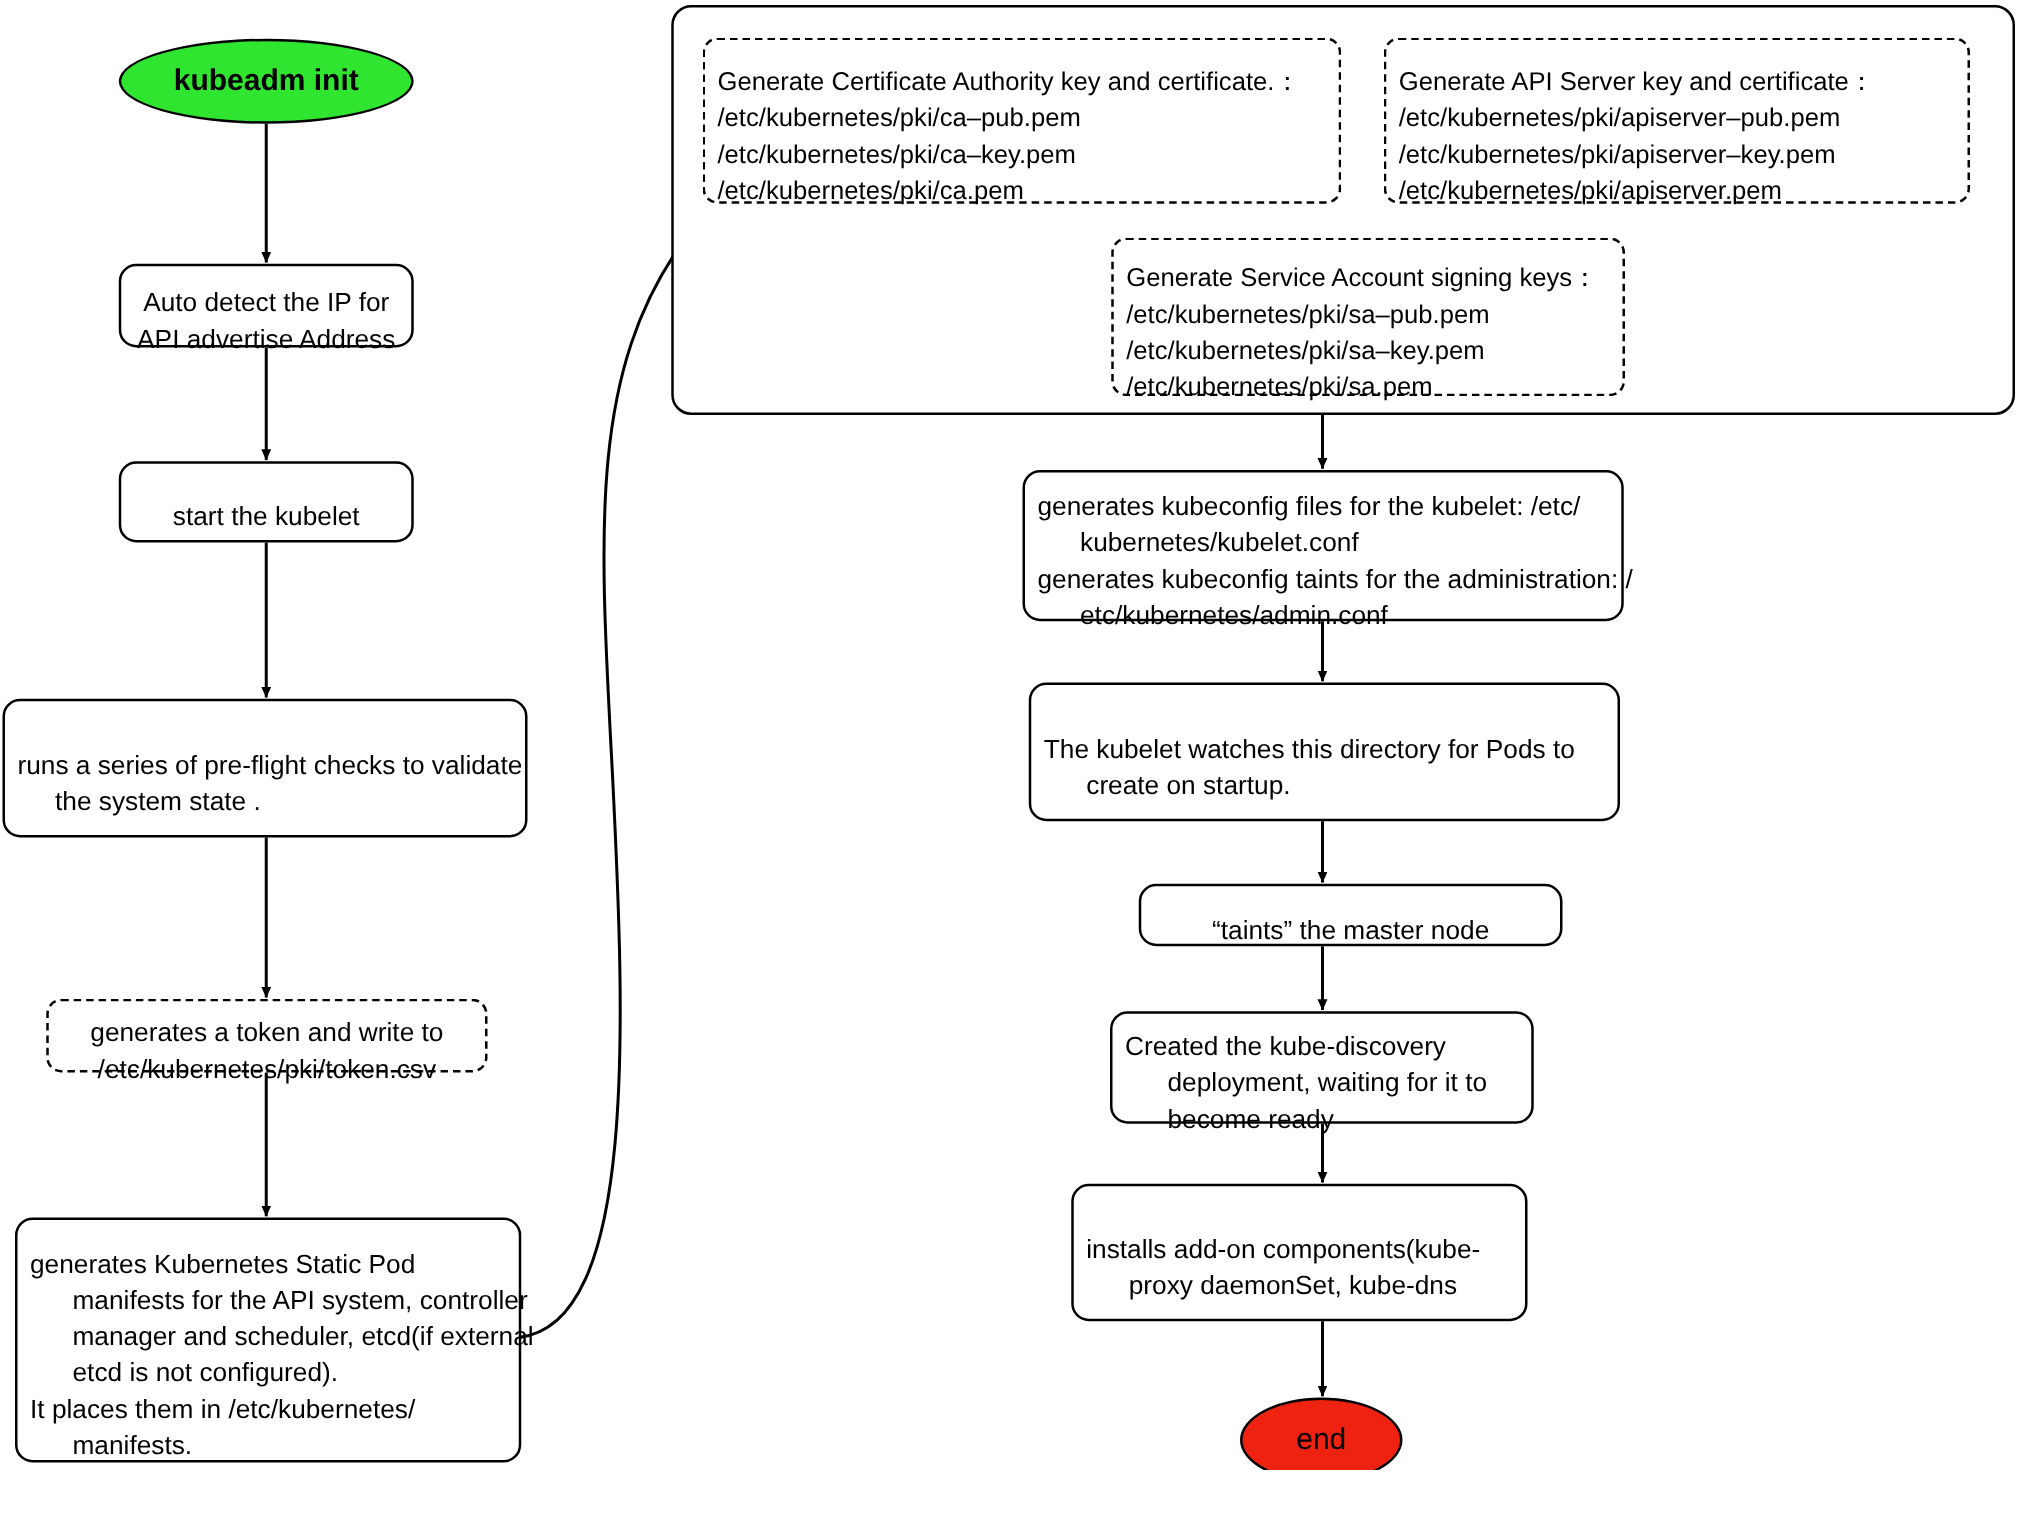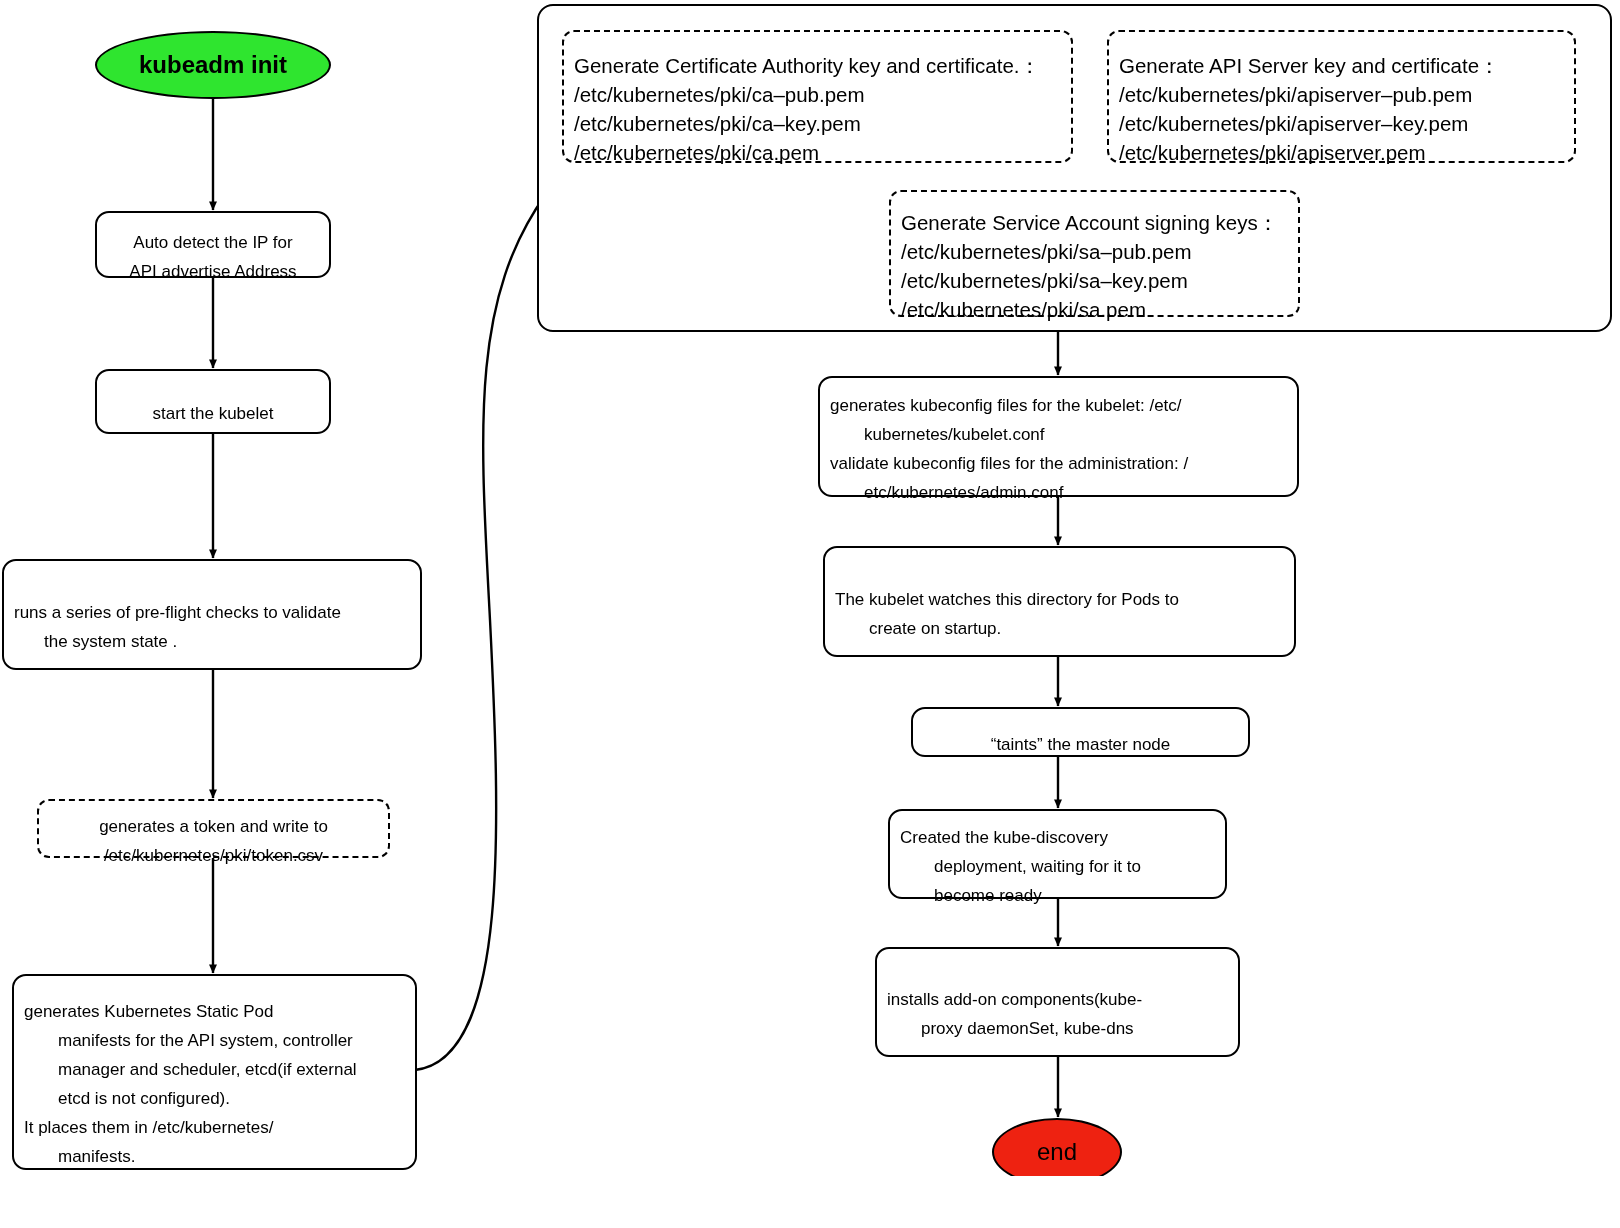--- a/index.html
+++ b/index.html
@@ -20,21 +20,21 @@
 
   .line{display:block;white-space:pre;}
   .center .txt{text-align:center;}
   .pad{padding:0 10px;margin-top:24px;}
 
   
   .hang .line.ind{padding-left:34px;}
   .hang .line.ind2{padding-left:30px;}
 
   .fs20{font-size:20.5px;line-height:29px;}
-  .fs21{font-size:17px;line-height:29px;}
+  .fs21{font-size:21px;line-height:29px;}
   .fs24{font-size:24px;line-height:32px;}
   .bold{font-weight:bold;}
 </style>
 </head>
 <body>
 
 <div id="canvas">
 
   <svg class="edges" viewBox="0 0 1620 1228">
     <defs>
@@ -130,21 +130,21 @@
         <span class="line">/etc/kubernetes/pki/sa–key.pem</span>
         <span class="line">/etc/kubernetes/pki/sa.pem</span>
       </div>
     </div>
   </div>
 
   <div class="node rounded hang" style="left:818px;top:376px;width:481px;height:121px;">
     <div class="txt pad fs21">
       <span class="line">generates kubeconfig files for the kubelet: /etc/</span>
       <span class="line ind">kubernetes/kubelet.conf</span>
-      <span class="line">validate kubeconfig files for the administration: /</span>
+      <span class="line">generates kubeconfig taints for the administration: /</span>
       <span class="line ind">etc/kubernetes/admin.conf</span>
     </div>
   </div>
 
   <div class="node rounded hang" style="left:823px;top:546px;width:473px;height:111px;">
     <div class="txt pad fs21">
       <span class="line">The kubelet watches this directory for Pods to</span>
       <span class="line ind">create on startup.</span>
     </div>
   </div>
@@ -156,21 +156,21 @@
   </div>
 
   <div class="node rounded hang" style="left:888px;top:809px;width:339px;height:90px;">
     <div class="txt pad fs21">
       <span class="line">Created the kube-discovery</span>
       <span class="line ind">deployment, waiting for it to</span>
       <span class="line ind">become ready</span>
     </div>
   </div>
 
-  <div class="node rounded hang" style="left:875px;top:947px;width:365px;height:110px;">
+  <div class="node rounded hang" style="left:857px;top:947px;width:365px;height:110px;">
     <div class="txt pad fs21">
       <span class="line">installs add-on components(kube-</span>
       <span class="line ind">proxy daemonSet, kube-dns</span>
     </div>
   </div>
 
   <div class="ellipse center" style="left:992px;top:1118px;width:130px;height:68px;background:#ee2211;">
     <span class="txt fs24">end</span>
   </div>
 

